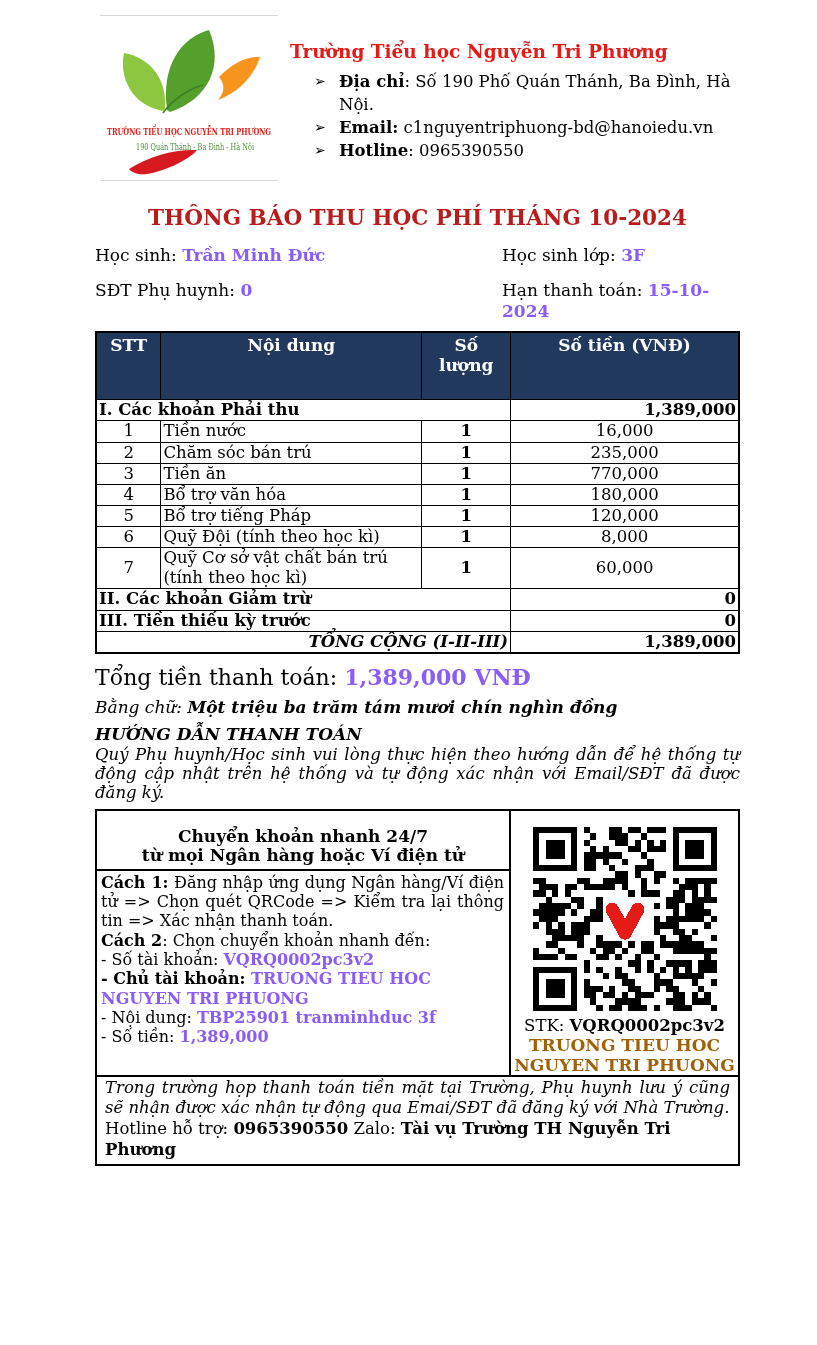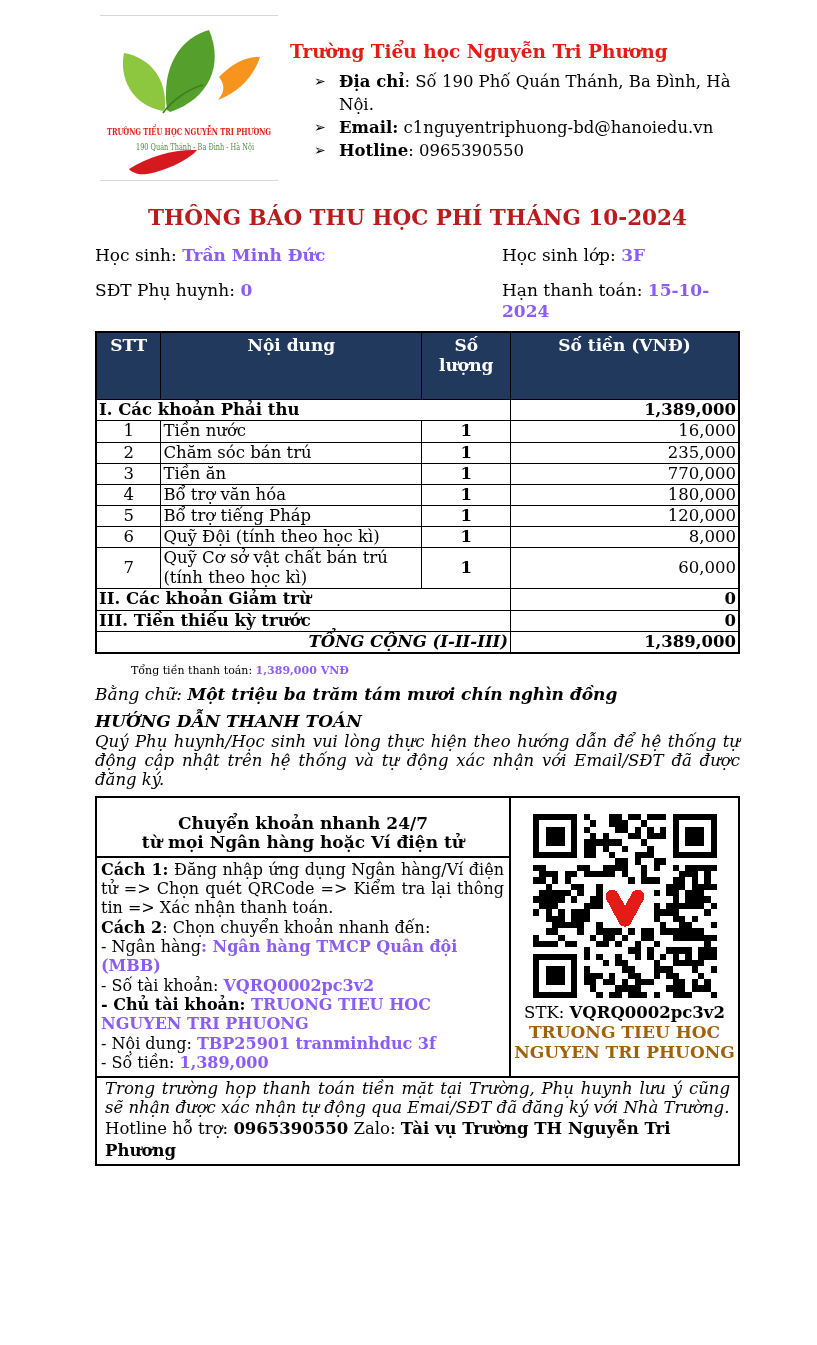--- a/index.html
+++ b/index.html
@@ -37,26 +37,26 @@
     background:#20395c; color:#fff; font-weight:bold; font-size:17px;
     vertical-align:top; text-align:center; padding:2px 2px 24px; line-height:1.2;
   }
   .col-stt { width:65px; } .col-name { width:262px; } .col-qty { width:89px; } .col-amt { width:229px; }
   table.fee td { font-size:16.5px; padding:0 2px; line-height:1.22; height:20px; }
   td.sec-label { font-weight:bold; font-size:17px; padding-left:5px; }
   td.sec-amt { font-weight:bold; text-align:right; padding-right:4px; font-size:17px; }
   td.c-stt { text-align:center; }
   td.c-name { padding-left:8px; }
   td.c-qty { text-align:center; font-weight:bold; }
-  td.c-amt { text-align:right; }
+  td.c-amt { text-align:center; }
   td.total-label { font-weight:bold; font-style:italic; text-align:right; padding-right:38px; font-size:18px; height:23px; }
   td.total-amt { font-weight:bold; text-align:right; padding-right:4px; font-size:17px; }
 
   
-  .line-total { margin-top:10px; font-size:11px;margin-left:36px; }
+  .line-total { margin-top:10px; font-size:22px; }
   .line-words { margin-top:7px; font-size:17px; font-style:italic; }
   .line-words .val { font-weight:bold; }
   .guide-title { margin-top:7px; font-size:17px; font-weight:bold; font-style:italic; }
   .guide-text { margin-top:1px; font-size:16.5px; font-style:italic; text-align:justify; line-height:1.16; }
 
   
   .pay-box { margin-top:7px; border:2px solid #000; display:grid; grid-template-columns:414px 1fr; }
   .pay-left { border-right:2px solid #000; }
   .pay-title { border-bottom:2px solid #000; text-align:center; font-weight:bold; font-size:17px; line-height:1.13; padding:16px 0 3px; }
   .pay-body { padding:2px 5px 3px 4px; font-size:16px; line-height:1.21; }
@@ -204,23 +204,20 @@
       <div class="pay-title">
         <div>Chuyển khoản nhanh 24/7</div>
         <div>từ mọi Ngân hàng hoặc Ví điện tử</div>
       </div>
       <div class="pay-body">
         <div class="just">
           <span class="b">Cách 1:</span><span> Đăng nhập ứng dụng Ngân hàng/Ví điện tử =&gt; Chọn quét QRCode =&gt; Kiểm tra lại thông tin =&gt; Xác nhận thanh toán.</span>
         </div>
         <div>
           <span class="b">Cách 2</span><span>: Chọn chuyển khoản nhanh đến:</span>
-        </div>
-        <div>
-          <span>- Ngân hàng</span><span class="red-b">: Ngân hàng TMCP Quân đội (MBB)</span>
         </div>
         <div>
           <span>- Số tài khoản: </span><span class="red-b">VQRQ0002pc3v2</span>
         </div>
         <div>
           <span class="b">- Chủ tài khoản: </span><span class="red-b">TRUONG TIEU HOC NGUYEN TRI PHUONG</span>
         </div>
         <div>
           <span>- Nội dung: </span><span class="red-b">TBP25901 tranminhduc 3f</span>
         </div>

